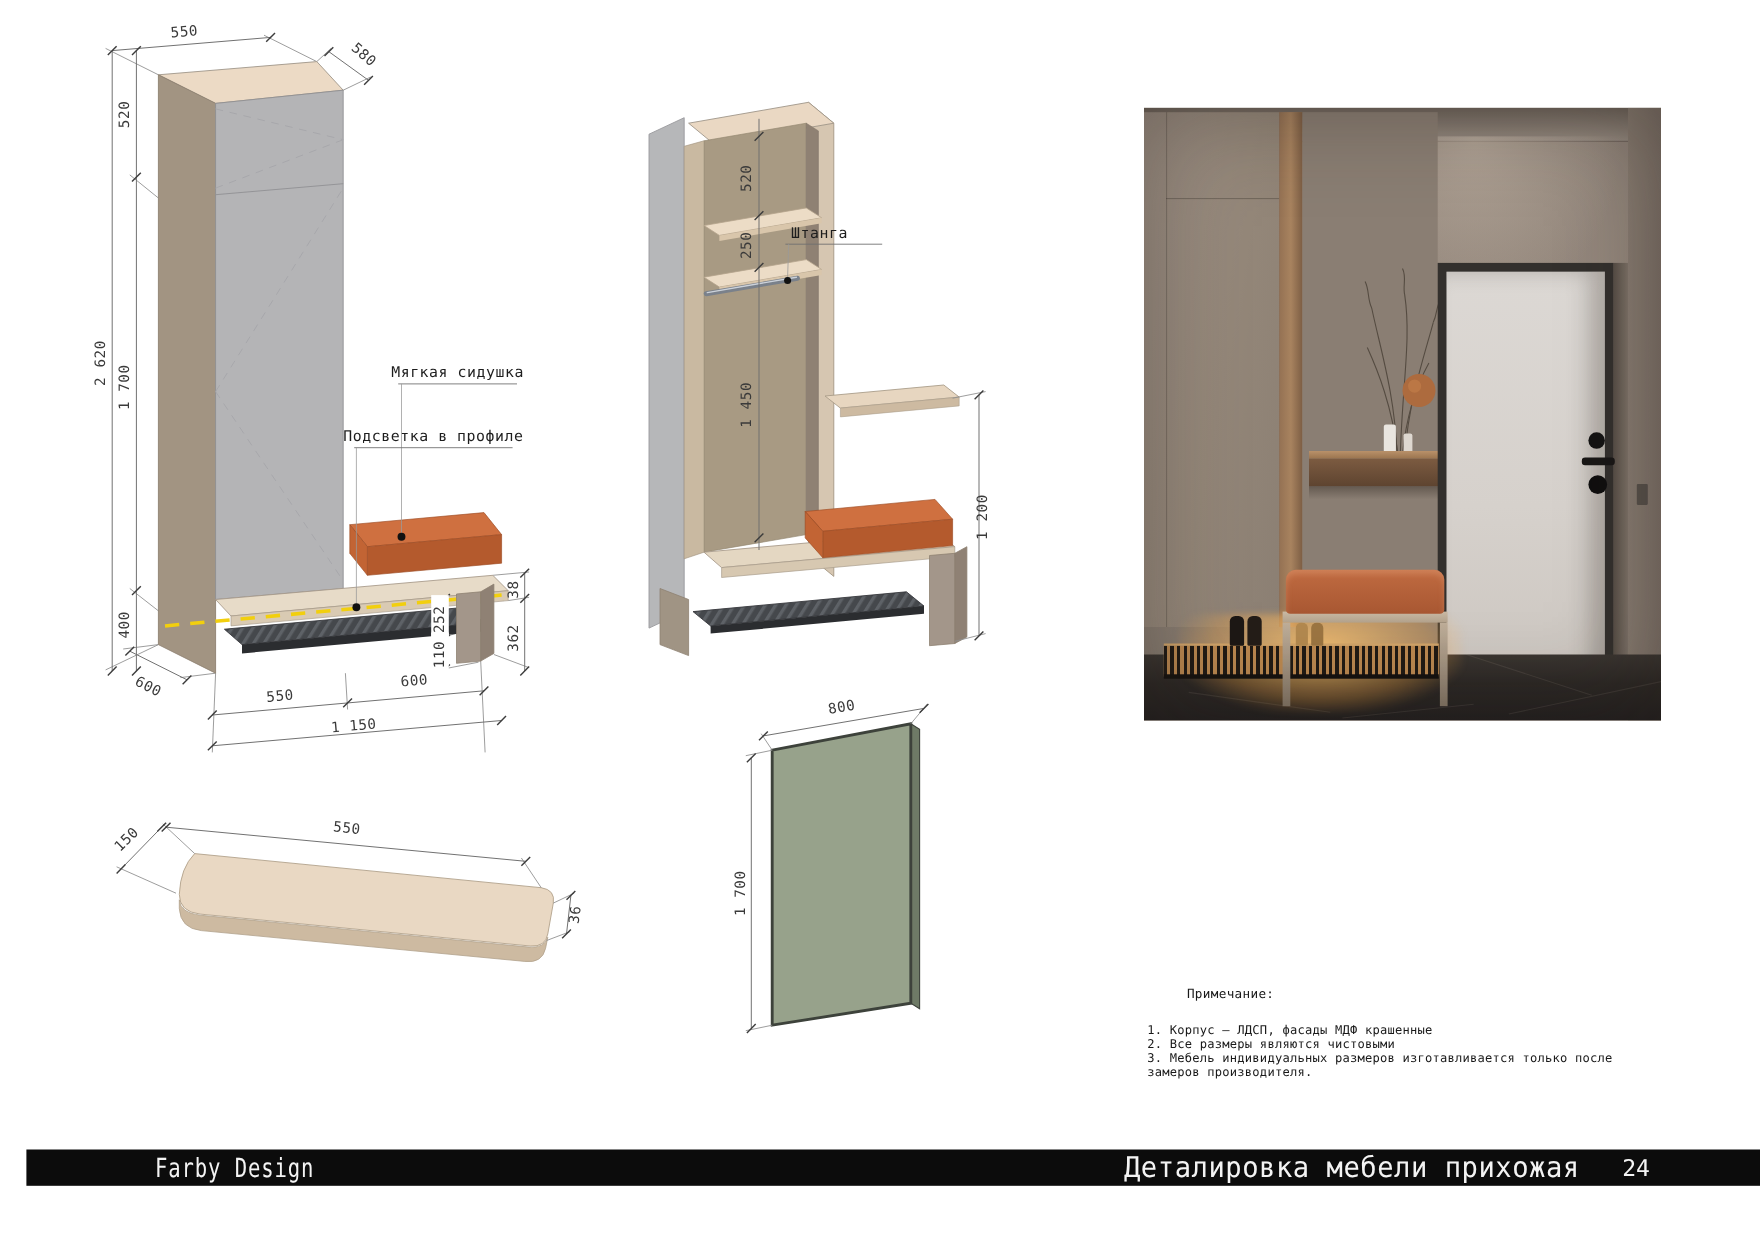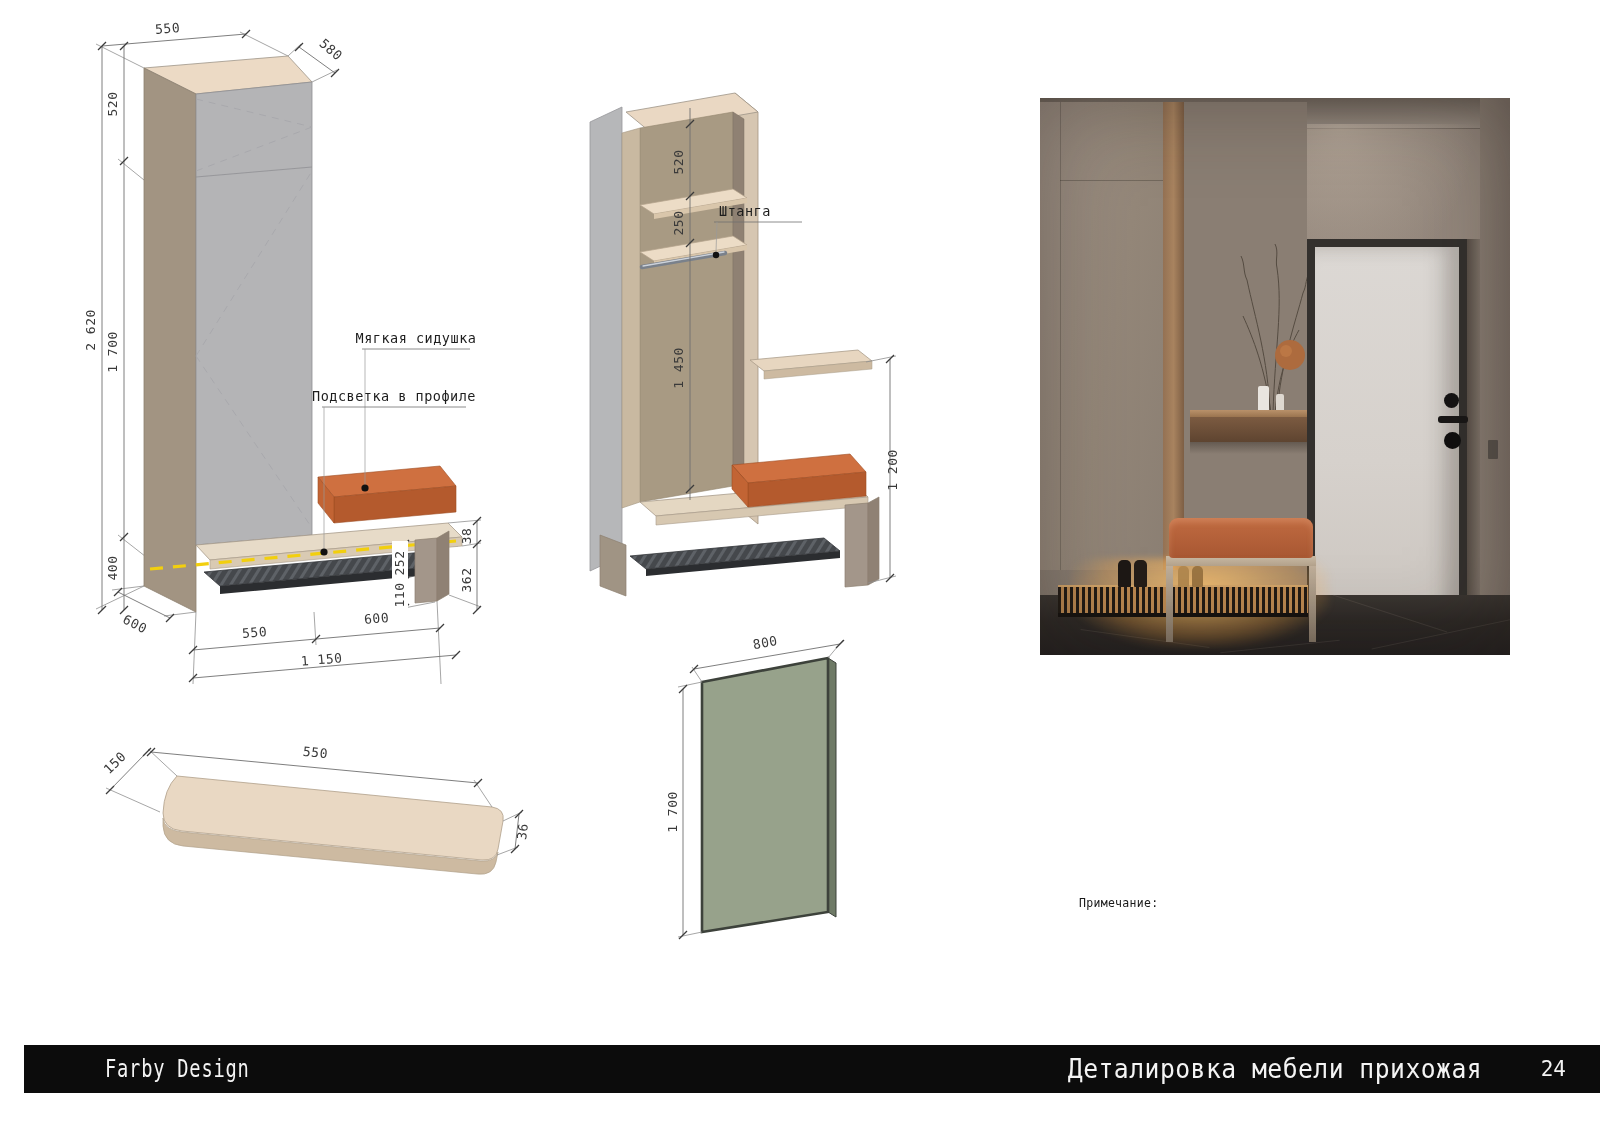--- a/index.html
+++ b/index.html
@@ -14,24 +14,24 @@
   
   #photo{position:absolute;left:1040px;top:98px;width:470px;height:557px;overflow:hidden;background:#8d8177;}
   #photo div{position:absolute;}
   .vein{background:rgba(160,150,138,.16);height:1px;}
   
   #notes{position:absolute;left:1043px;top:896px;width:470px;color:#191919;}
   #notes .nt{font-size:11.5px;letter-spacing:.3px;padding-left:36px;}
   #notes .nl{margin-top:21px;}
   #notes .nl div{font-size:11px;line-height:12.6px;letter-spacing:.2px;}
   
-  #footer{position:absolute;left:24px;top:1045px;right:0;height:48px;background:#0c0c0c;color:#f4f4f4;
-          display:flex;align-items:center;}
+  #footer{position:absolute;left:24px;top:1045px;right:0;height:33px;background:#0c0c0c;color:#f4f4f4;
+          display:flex;align-items:center;padding-left:36px;}
   #footer .brand{margin-left:81px;font-size:24px;letter-spacing:1px;transform:scaleX(.78);transform-origin:left center;white-space:nowrap;}
-  #footer .right{margin-left:auto;display:flex;align-items:center;margin-right:34px;gap:59px;}
+  #footer .right{margin-left:auto;display:flex;align-items:center;margin-right:100px;gap:39px;}
   #footer .title{font-size:26px;letter-spacing:.5px;transform:scaleX(.95);transform-origin:right center;white-space:nowrap;}
   #footer .pagenum{font-size:21px;}
 </style>
 </head>
 <body>
 
 <svg style="left:55px;top:20px" width="470" height="670" viewBox="55 20 470 670">
   <defs>
     <pattern id="slats" width="8" height="8" patternUnits="userSpaceOnUse" patternTransform="rotate(32)">
       <rect width="8" height="8" fill="#45484c"></rect>
@@ -350,20 +350,26 @@
   <div style="left:126px;top:458px;width:150px;height:10px;background:linear-gradient(180deg,#cabaa5,#b3a28c);"></div>
   <div style="left:126px;top:468px;width:7px;height:76px;background:linear-gradient(180deg,#bfae99,#857767);"></div>
   <div style="left:269px;top:468px;width:7px;height:76px;background:linear-gradient(180deg,#bfae99,#857767);"></div>
   <div style="left:129px;top:420px;width:144px;height:40px;background:linear-gradient(180deg,#c06b41,#a85732);border-radius:9px 9px 4px 4px;box-shadow:inset 0 4px 6px rgba(255,200,160,.25);"></div>
 
   <div style="left:0;top:0;width:470px;height:557px;box-shadow:inset 0 0 90px rgba(35,27,22,.38);"></div>
 </div>
 
 <div id="notes">
   <div class="nt">Примечание:</div>
+  <div class="nl">
+    <div>1. Корпус – ЛДСП, фасады МДФ крашенные</div>
+    <div>2. Все размеры являются чистовыми</div>
+    <div>3. Мебель индивидуальных размеров изготавливается только после</div>
+    <div>замеров производителя.</div>
+  </div>
 </div>
 
 <div id="footer">
   <div class="brand">Farby Design</div>
   <div class="right">
     <div class="title">Деталировка мебели прихожая</div>
     <div class="pagenum">24</div>
   </div>
 </div>
 

